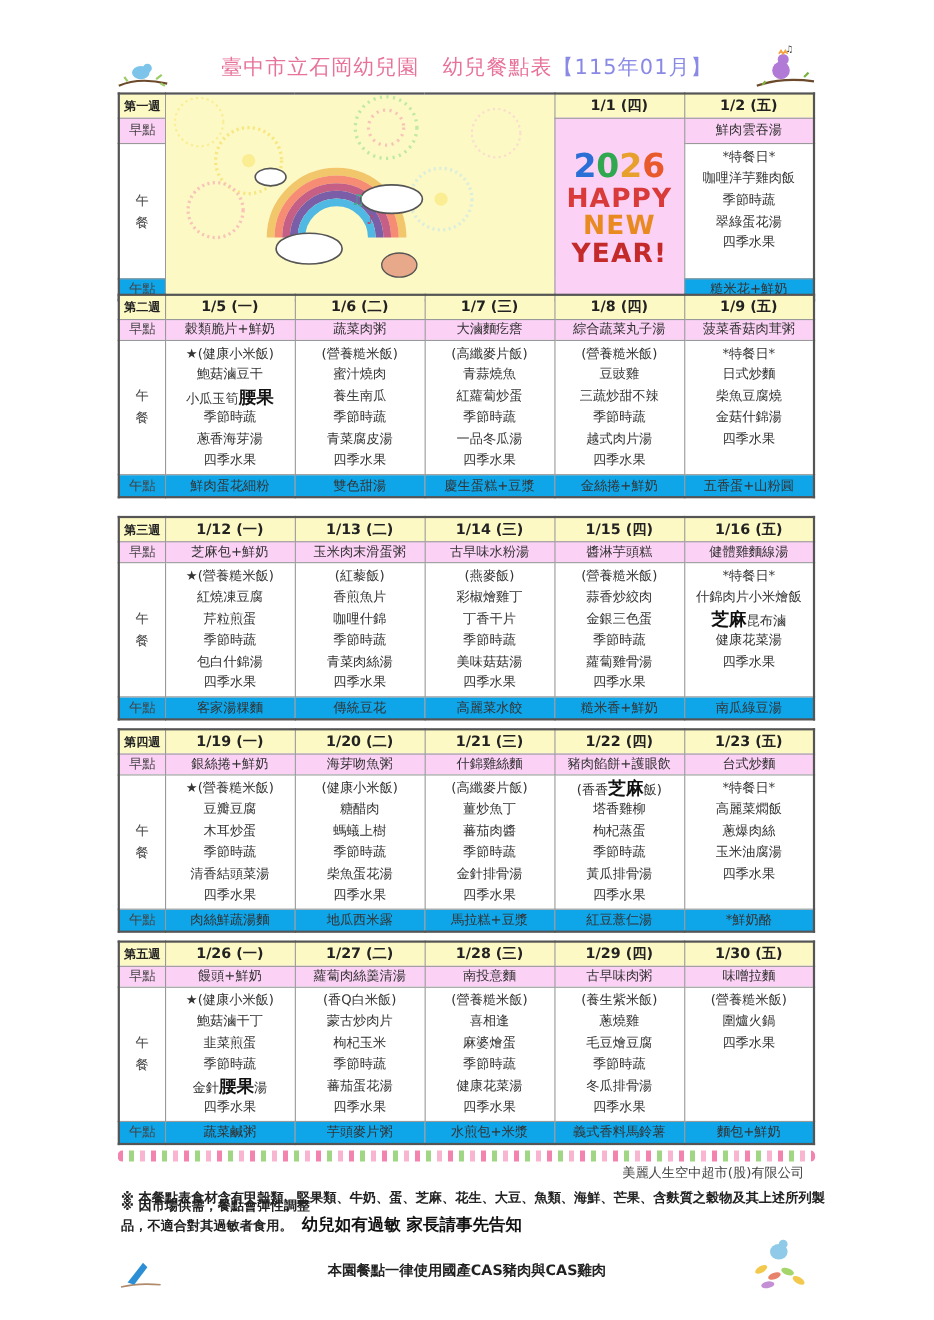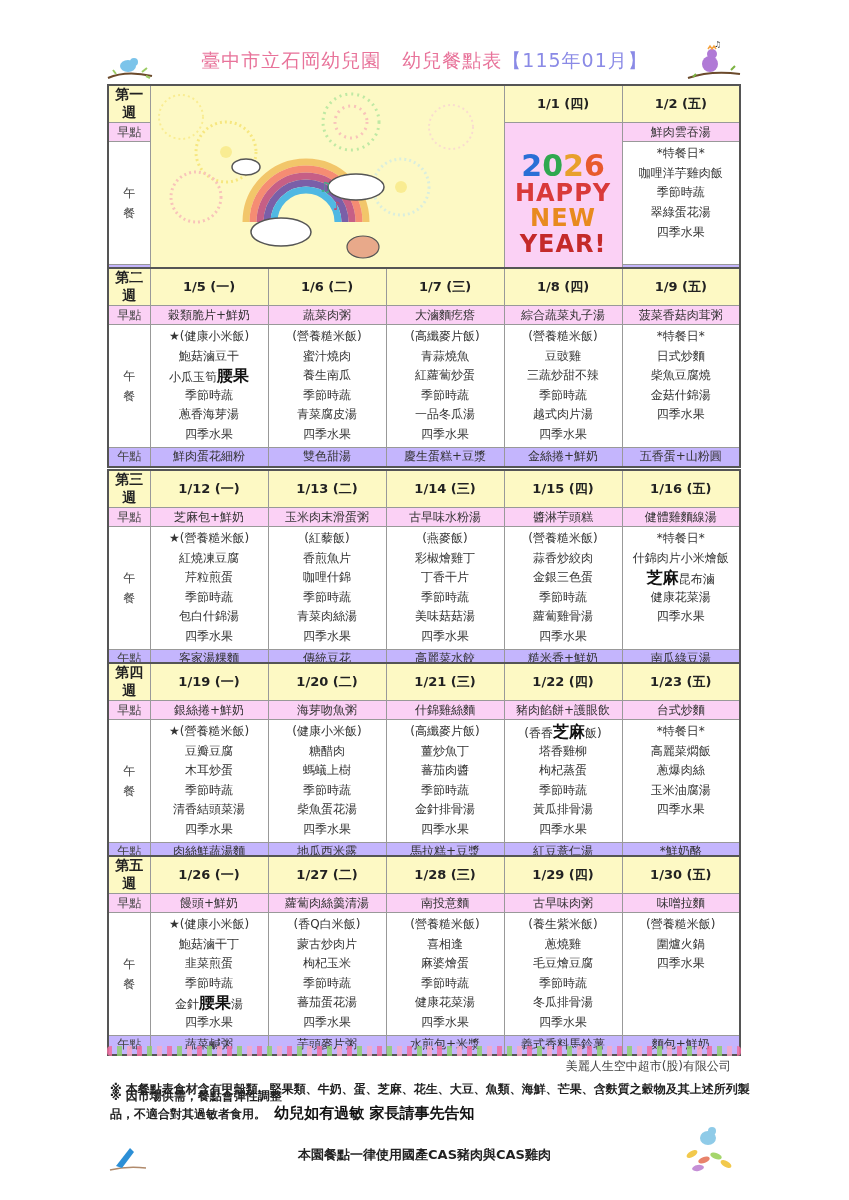--- a/index.html
+++ b/index.html
@@ -18,23 +18,23 @@
 
   .week {
     position: absolute; left: 107px; width: 634px;
     border: 2px solid #555; border-collapse: collapse; table-layout: fixed;
     font-size: 12px;
   }
   .week td { border: 1px solid #999; text-align: center; vertical-align: middle; }
   .week col.lbl { width: 42px; }
   .week col.day { width: 118px; }
   .hdr td { background: #fdf9c4; height: 22px; font-weight: bold; font-size: 13px; color: #222; }
-  .hdr td.wk { font-size: 14px; margin-left: 8px; }
+  .hdr td.wk { font-size: 11px; margin-left: 8px; }
   .bk td { background: #fbd1f5; height: 19px; }
-  .snack td { background: #c4b5fd; height: 20px; }
+  .snack td { background: #0ea5e9; height: 20px; }
   .lunch td { background: #fff; padding: 2px 3px; }
   .lunch td.lbl { color: #444; line-height: 20px; }
   .lunch .item { display: block; line-height: 19.6px; height: 19.6px; white-space: nowrap; }
   .big { font-size: 16px; font-weight: bold; color: #111; }
   .lbltxt { color: #444; }
 
   .w1-art { background: #fff; position: relative; overflow: hidden; }
   .ny {
     background: linear-gradient(135deg, #fbb7c9 0%, #fbb7c9 38%, #fdfaa8 38%, #fdfaa8 62%, #d6f5b0 62%, #d6f5b0 82%, #a7c7f5 82%);
     font-family: "DejaVu Sans", sans-serif; font-weight: bold; line-height: 1.05;

